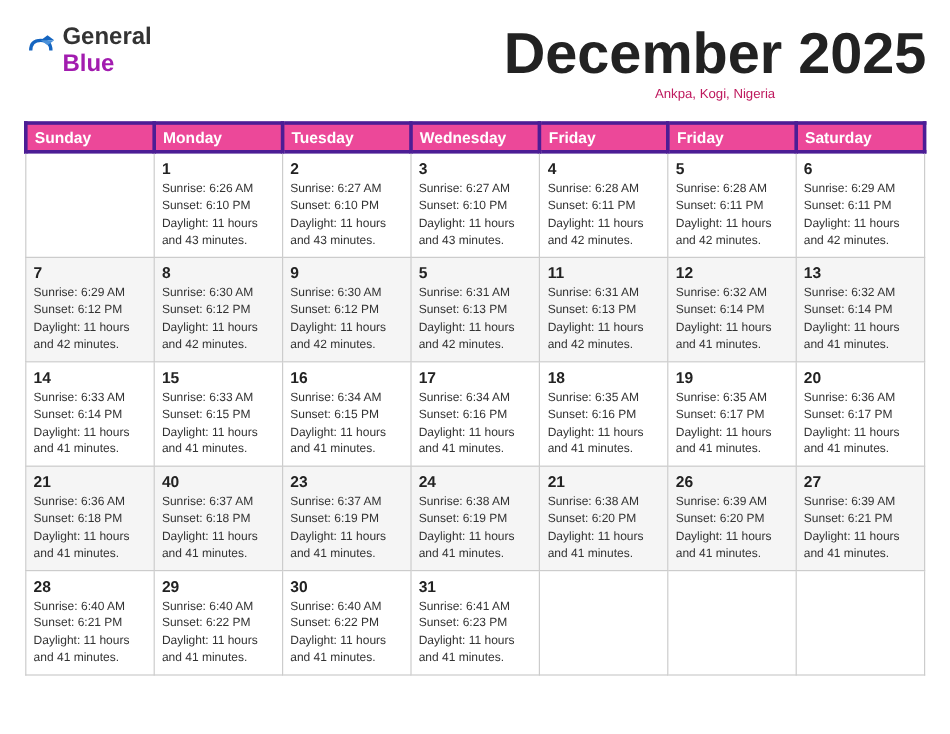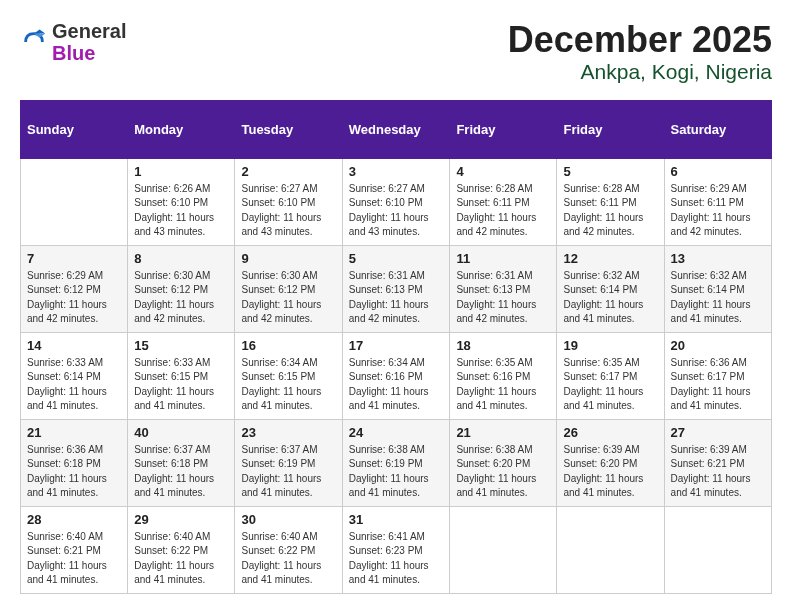--- a/index.html
+++ b/index.html
@@ -30,41 +30,42 @@
     .logo-text .blue { color: #a21caf; }
     .logo-icon {
       width: 28px;
       height: 28px;
       margin-right: 4px;
     }
     .title-area {
       text-align: right;
     }
     .month-title {
-      font-size: 36px;
+      font-size: 48px;
       font-weight: bold;
       color: #222;
       line-height: 1.1;
     }
     .location {
-      font-size: 21px;
-      color: #14532d;
+      font-size: 11px;
+      color: #be185d;
+      text-align: center;
     }
     .calendar {
       width: 100%;
       border-collapse: collapse;
       border: 1px solid #ccc;
     }
     .calendar th {
-      background-color: #4c1d95;
+      background-color: #ec4899;
       color: #fff;
-      padding: 21px 6px;
+      padding: 3px 6px;
       font-size: 13px;
       text-align: left;
-      border: 1px solid #4c1d95;
+      border: 3px solid #4c1d95;
       font-weight: bold;
     }
     .calendar td {
       border: 1px solid #ccc;
       padding: 5px 6px;
       vertical-align: top;
       width: 108px;
       min-height: 80px;
       font-size: 11px;
       background: #fff;

